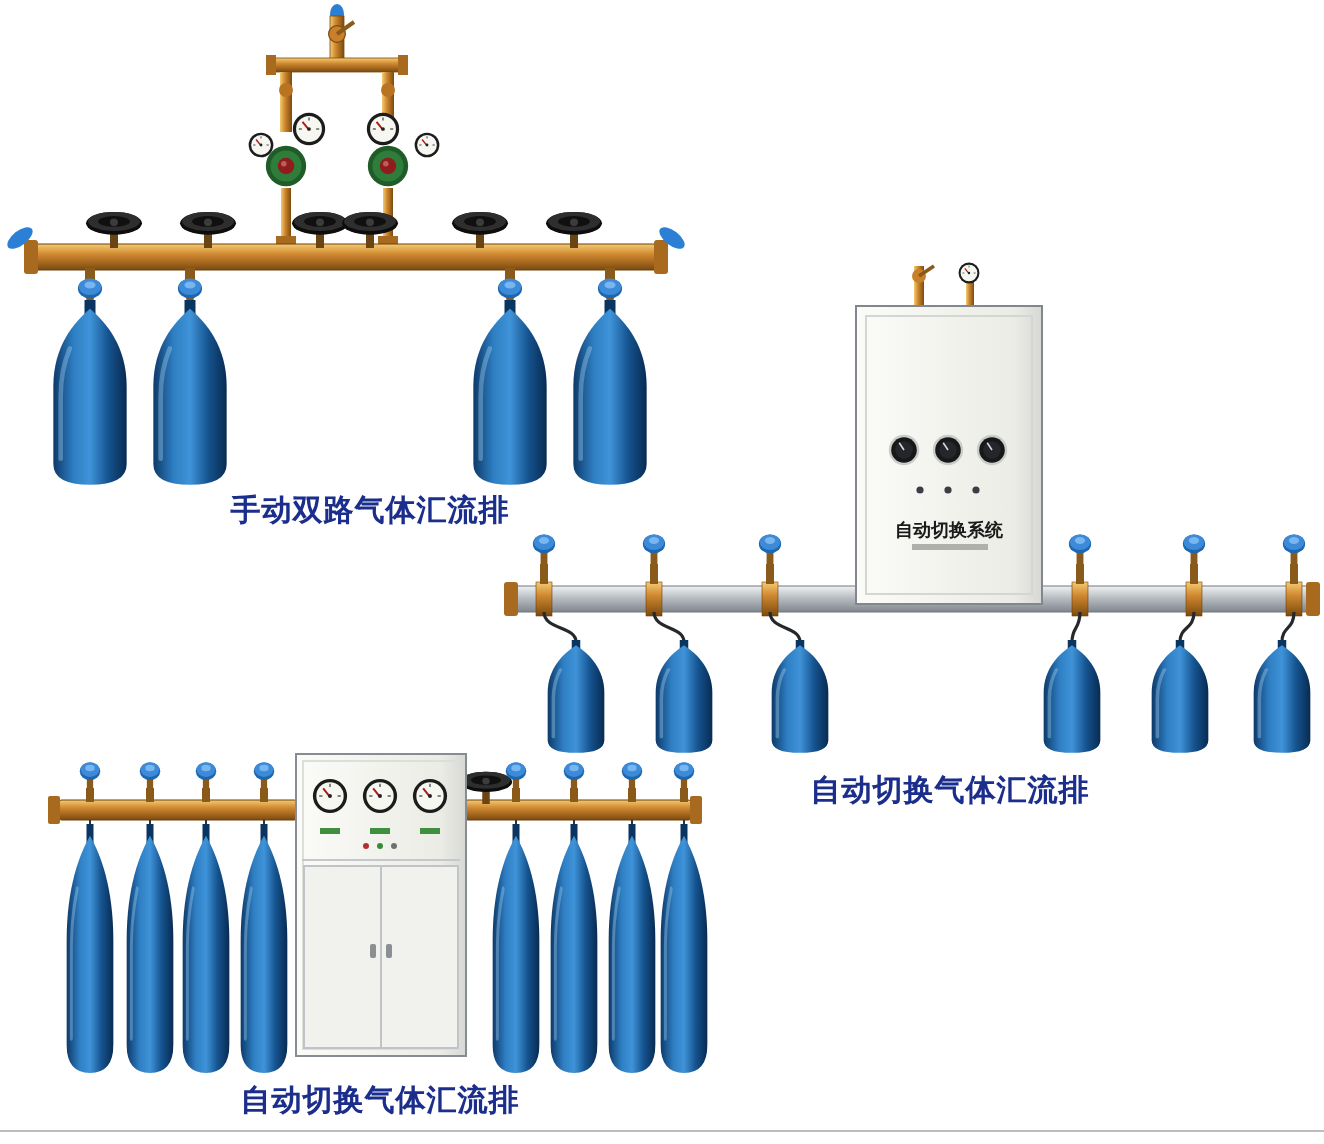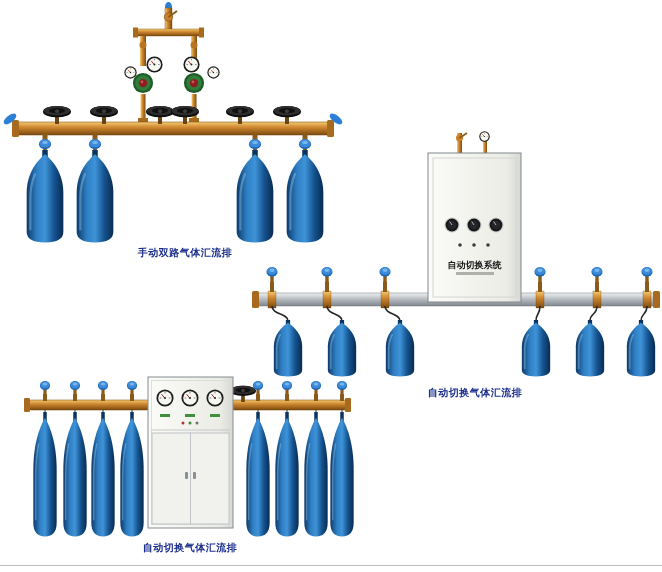--- a/index.html
+++ b/index.html
@@ -7,21 +7,21 @@
   body { font-family:"Liberation Sans","DejaVu Sans",sans-serif; }
   .canvas {
     position:relative; width:662px; height:572px;
     background:#ffffff; overflow:hidden;
   }
   .illus { position:absolute; }
   .illus svg { display:block; width:100%; height:100%; }
   .caption {
     position:absolute;
     font-family:"DejaVu Sans","Liberation Sans",sans-serif;
-    font-size:10px; font-weight:bold;
+    font-size:15px; font-weight:bold;
     color:#1b2e8c; text-align:center; letter-spacing:0.5px;
     white-space:nowrap;
   }
   .divider { position:absolute; left:0; top:565px; width:662px; height:1px; background:#bdbdbd; }
 </style>
 </head>
 <body>
 
 <div class="canvas">
 

